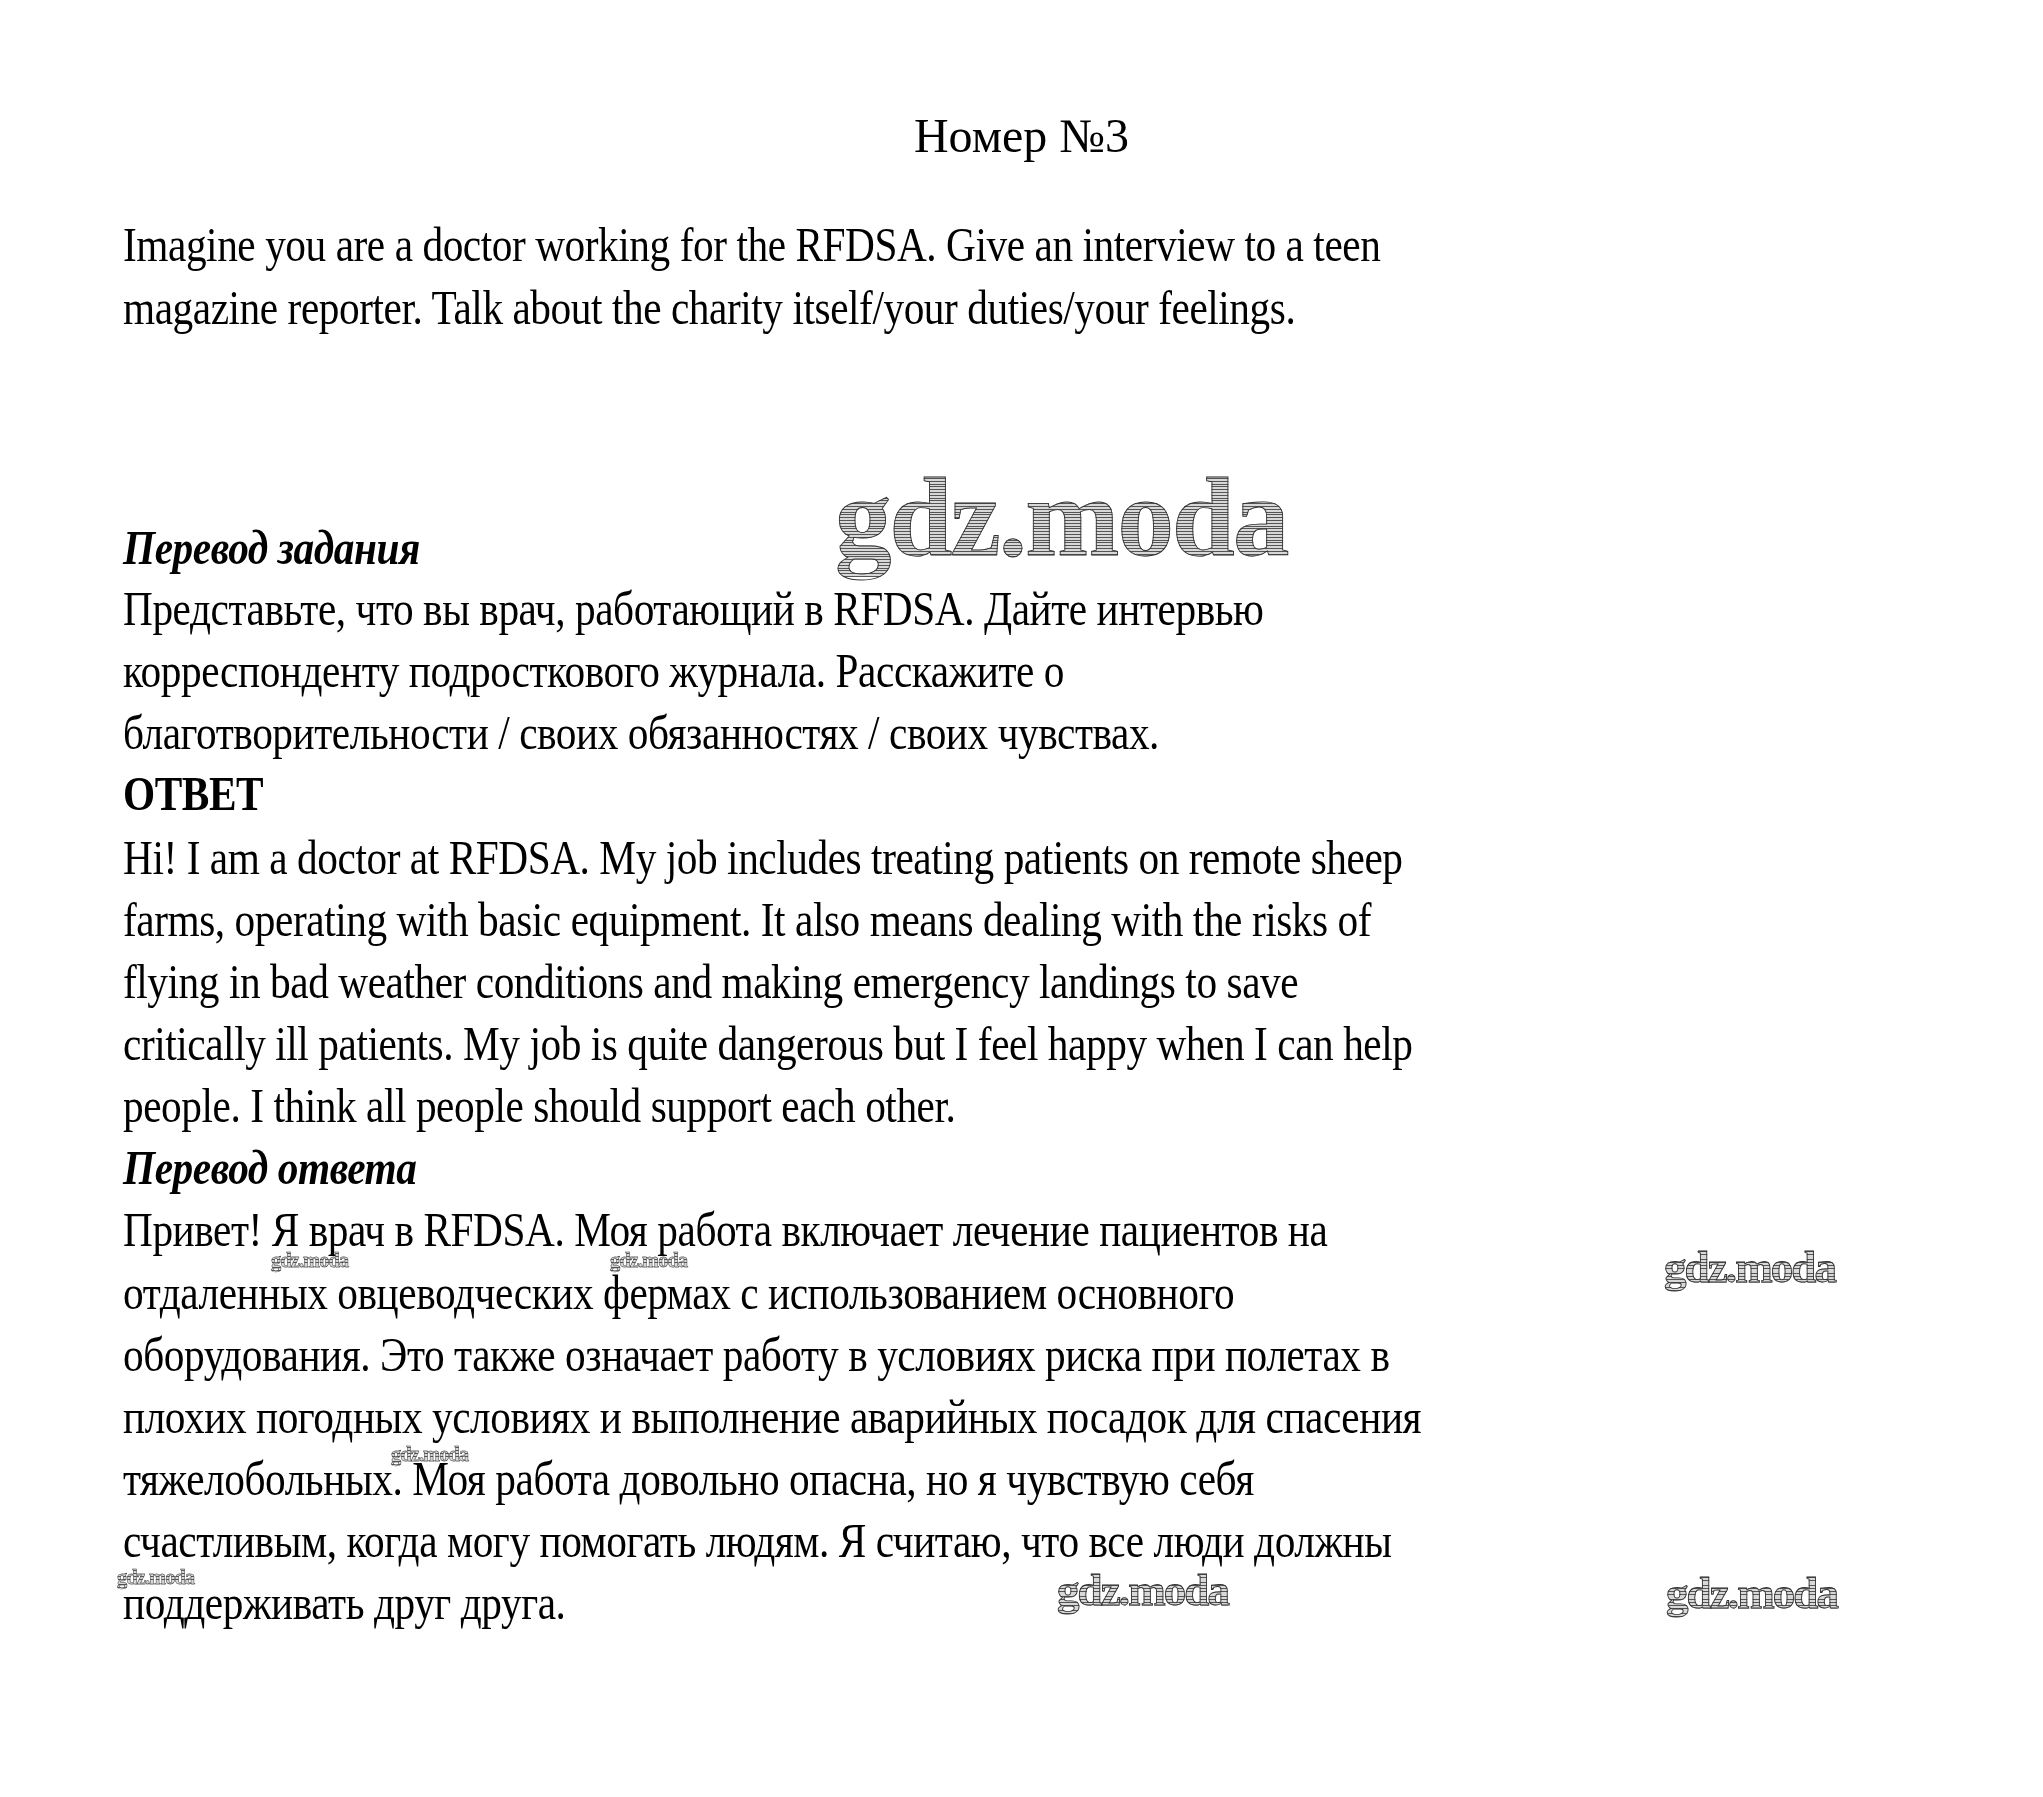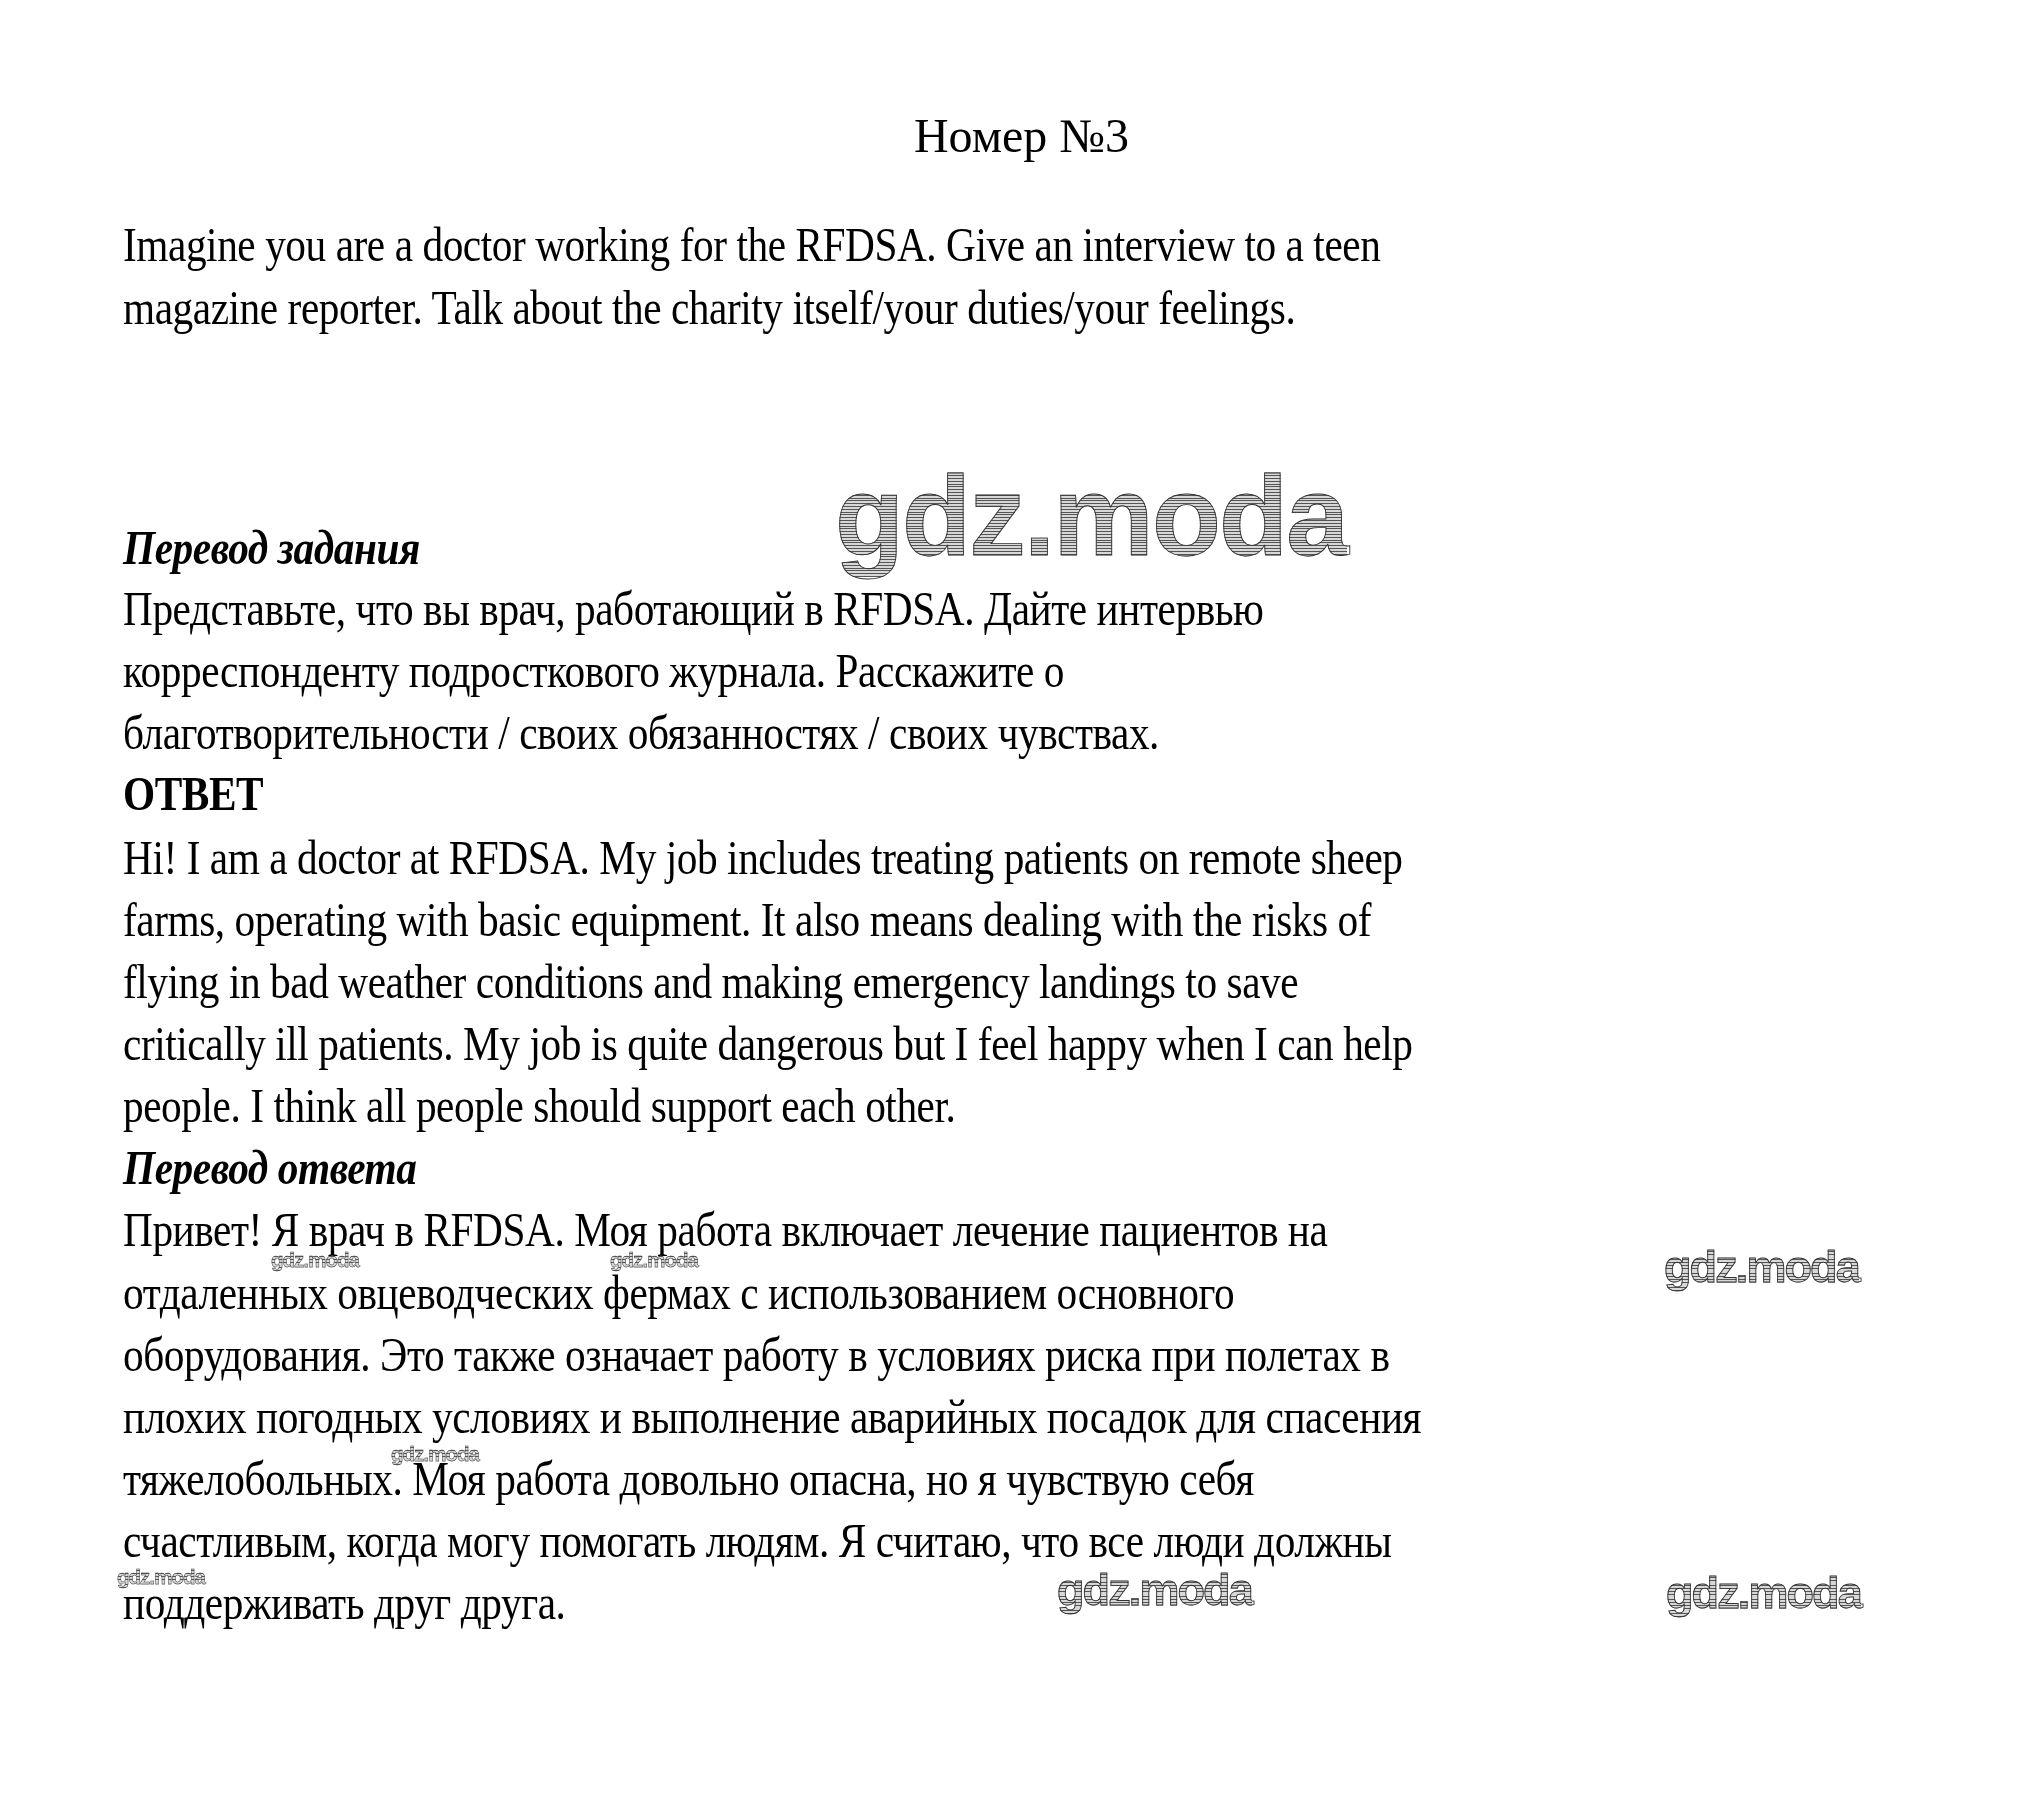--- a/index.html
+++ b/index.html
@@ -42,21 +42,21 @@
     }
     .italic-heading {
       font-style: italic;
       font-weight: bold;
     }
     .bold-heading {
       font-weight: bold;
     }
     .watermark {
       position: absolute;
-      font-family: Liberation Sans, sans-serif;
+      font-family: Liberation Serif, serif;
       font-weight: bold;
       color: #8a8a8a;
       white-space: nowrap;
       -webkit-text-stroke: 0.9px #333333;
       background: repeating-linear-gradient(0deg, #555 0px, #555 0.9px, #d8d8d8 0.9px, #d8d8d8 2.8px);
       -webkit-background-clip: text;
       background-clip: text;
       -webkit-text-fill-color: transparent;
       letter-spacing: -1.9px;
       transform-origin: left top;

